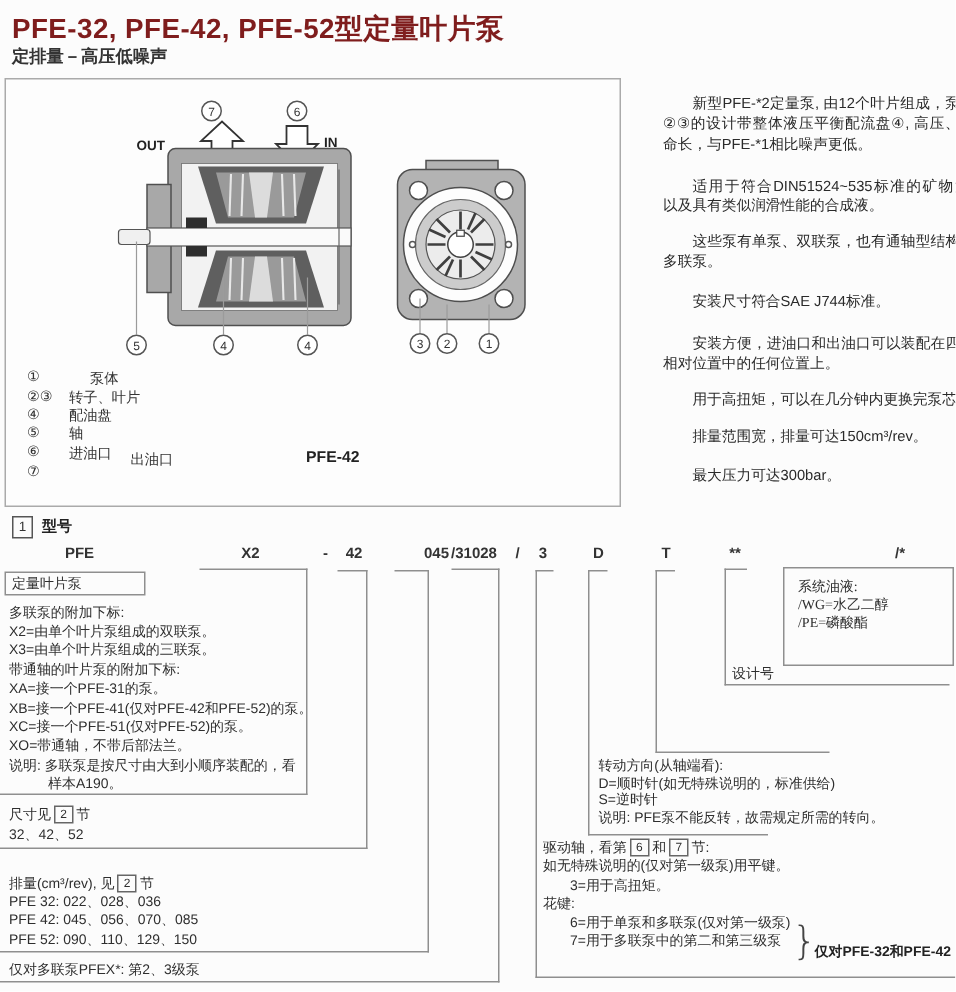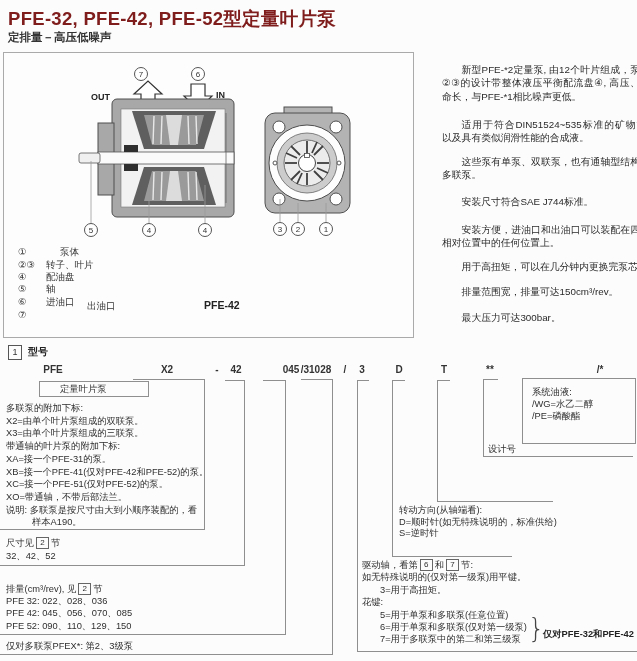--- a/index.html
+++ b/index.html
@@ -17,21 +17,21 @@
   .secnum{display:inline-block;border:1px solid #555;width:12px;height:13px;line-height:13px;
           text-align:center;font-size:9px;color:#333;}
   .sectitle{font-size:10px;font-weight:bold;margin-left:6px;color:#222;}
   .code{font-size:10px;font-weight:600;color:#333;transform:translateX(-50%);white-space:nowrap;}
   .ln{position:absolute;background:#8f8f8f;}
   .blk{position:absolute;font-size:9.3px;line-height:12.7px;color:#2e2e2e;white-space:nowrap;}
   .blk div{white-space:nowrap;}
   .numbox{display:inline-block;border:1px solid #666;min-width:7px;padding:0 2px;margin:0 2px;
           font-size:8px;line-height:9.5px;text-align:center;vertical-align:1px;}
   .ind{padding-left:18px;}
-  .pfebox{border:1px solid #8f8f8f;font-size:9.3px;line-height:14px;padding-left:20px;color:#2e2e2e;margin-left:36px;}
+  .pfebox{border:1px solid #8f8f8f;font-size:9.3px;line-height:14px;padding-left:4px;color:#2e2e2e;}
   .fluidbox{border:1px solid #8f8f8f;}
   .brace{font-size:26px;font-weight:200;color:#444;font-family:"DejaVu Sans",sans-serif;}
   .bracenote{font-size:9.3px;font-weight:600;color:#222;white-space:nowrap;}
   svg text{font-family:"Liberation Sans","DejaVu Sans",sans-serif;}
 </style>
 </head>
 <body>
 
 <div id="page">
 
@@ -230,42 +230,42 @@
 
   <div class="blk" style="left:6px;top:583px;line-height:12.2px;">
     <div><span>排量(cm³/rev), 见</span><span class="numbox">2</span><span>节</span></div>
     <div>PFE 32: 022、028、036</div>
     <div>PFE 42: 045、056、070、085</div>
     <div>PFE 52: 090、110、129、150</div>
   </div>
 
   <div class="blk" style="left:6px;top:640px;">仅对多联泵PFEX*: 第2、3级泵</div>
 
-  <div class="abs fluidbox" style="left:522px;top:378px;width:112px;height:64px;">
+  <div class="abs fluidbox" style="left:522px;top:378px;width:112px;height:64px;font-family:Liberation Serif, serif;">
     <div class="blk" style="left:9px;top:7px;line-height:12.2px;">
       <div>系统油液:</div>
       <div>/WG=水乙二醇</div>
       <div>/PE=磷酸酯</div>
     </div>
   </div>
 
   <div class="blk" style="left:488px;top:443px;">设计号</div>
 
 
   <div class="blk" style="left:399px;top:505px;line-height:11.7px;">
     <div>转动方向(从轴端看):</div>
     <div>D=顺时针(如无特殊说明的，标准供给)</div>
     <div>S=逆时针</div>
+    <div>说明: PFE泵不能反转，故需规定所需的转向。</div>
   </div>
 
   <div class="blk" style="left:362px;top:559px;line-height:12.4px;">
     <div><span>驱动轴，看第</span><span class="numbox">6</span><span>和</span><span class="numbox">7</span><span>节:</span></div>
     <div>如无特殊说明的(仅对第一级泵)用平键。</div>
     <div class="ind">3=用于高扭矩。</div>
     <div>花键:</div>
-    <div class="ind">5=用于单泵和多联泵(任意位置)</div>
     <div class="ind">6=用于单泵和多联泵(仅对第一级泵)</div>
     <div class="ind">7=用于多联泵中的第二和第三级泵</div>
   </div>
   <span class="abs brace" style="left:528px;top:613px;">}</span>
   <span class="abs bracenote" style="left:543px;top:628px;">仅对PFE-32和PFE-42</span>
 
 </div>
 
 </body></html>

